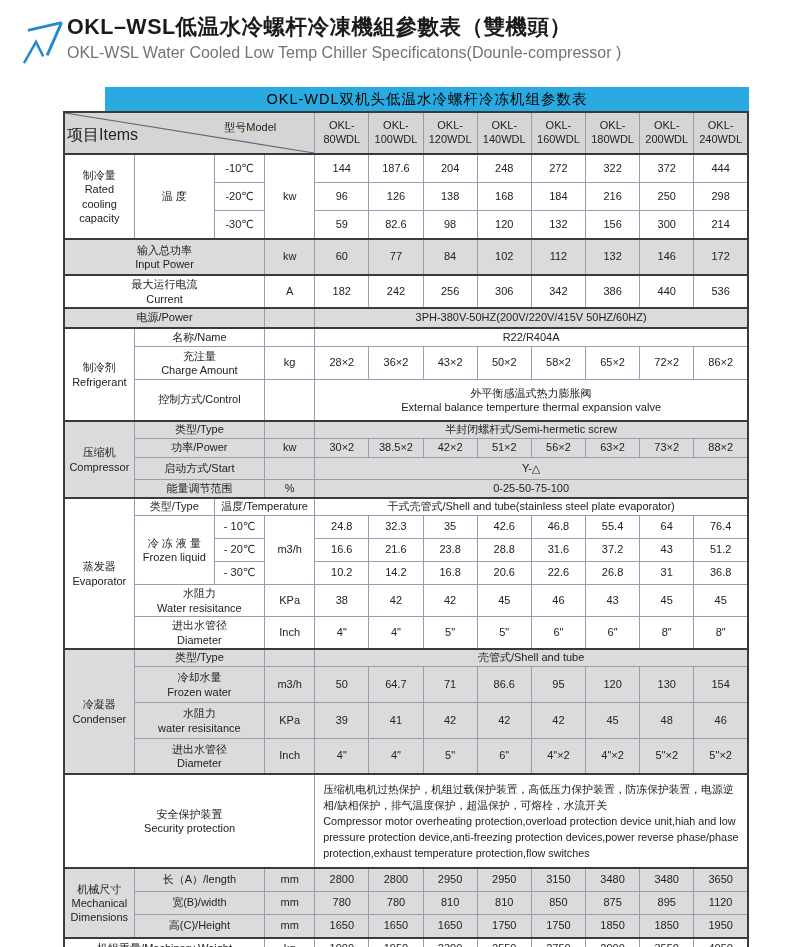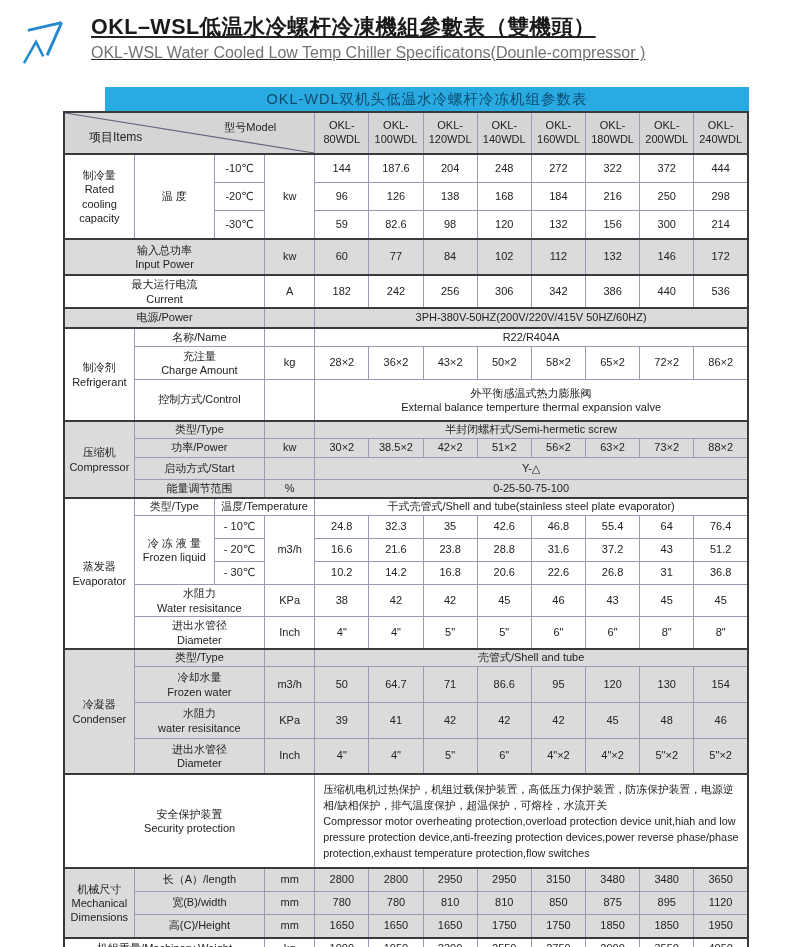--- a/index.html
+++ b/index.html
@@ -1,42 +1,42 @@
 <!DOCTYPE html>
 <html><head>
 <meta charset="utf-8">
 <style>
   html,body{margin:0;padding:0;background:#ffffff;}
   body{width:790px;height:947px;font-family:"Liberation Sans","DejaVu Sans",sans-serif;color:#222;position:relative;overflow:hidden;}
 
   
-  .page-header{position:relative;padding:14px 0 0 91px;height:64px;text-decoration:underline;}
+  .page-header{position:relative;padding:14px 0 0 67px;height:64px;}
   .logo{position:absolute;left:22px;top:12px;}
   .page-title{font-size:21.5px;font-weight:600;color:#1a1a1a;letter-spacing:.5px;line-height:26px;}
   .page-subtitle{font-size:16px;font-weight:500;color:#737373;line-height:22px;margin-top:2px;}
 
   
   .tablewrap{margin:9px 0 0 63px;width:686px;}
-  .caption-bar{background:#29abe2;color:#0c4a6e;font-size:14.5px;height:24px;line-height:24px;text-align:center;letter-spacing:1px;margin-left:42px;}
+  .caption-bar{background:#29abe2;color:#000000;font-size:14.5px;height:24px;line-height:24px;text-align:center;letter-spacing:1px;margin-left:42px;}
   table.spec{border-collapse:collapse;width:686px;table-layout:fixed;font-size:11px;}
   table.spec{border:2px solid #3a3a3a;}
   td{border:1px solid #9a99b6;text-align:center;vertical-align:middle;padding:1px 2px;line-height:1.25;background:#ffffff;overflow:hidden;word-wrap:break-word;}
   tr.g td{background:#dbdbdb;}
   tr.hdr td{background:#d5d5d5;height:38px;font-size:11px;}
   tr.hd td{border-top:2px solid #3a3a3a;}
   td div{line-height:1.28;}
 
   .h15 td{height:14px;} .h16 td{height:15px;} .h17 td{height:16px;} .h18 td{height:17px;}
   .h20 td{height:19px;} .h21 td{height:20px;} .h26 td{height:25px;} .h30 td{height:29px;}
   .h31 td{height:30px;} .h33 td{height:32px;} .h34 td{height:33px;} .h39 td{height:38px;} .h85 td{height:84px;}
 
   
   td.diag{position:relative;padding:0;}
   td.diag svg{position:absolute;left:0;top:0;width:100%;height:100%;}
-  .diag-items{position:absolute;left:24px;bottom:8px;font-size:12px;}
+  .diag-items{position:absolute;left:2px;bottom:8px;font-size:16px;}
   .diag-model{position:absolute;right:38px;top:8px;font-size:11px;}
 
   td.sec-left{font-size:11px;}
   td.txt-left{text-align:left;padding:4px 8px;font-size:10.8px;}
   td.txt-left div{line-height:1.5;}
 </style>
 </head>
 <body>
 
 <div class="page-header">

